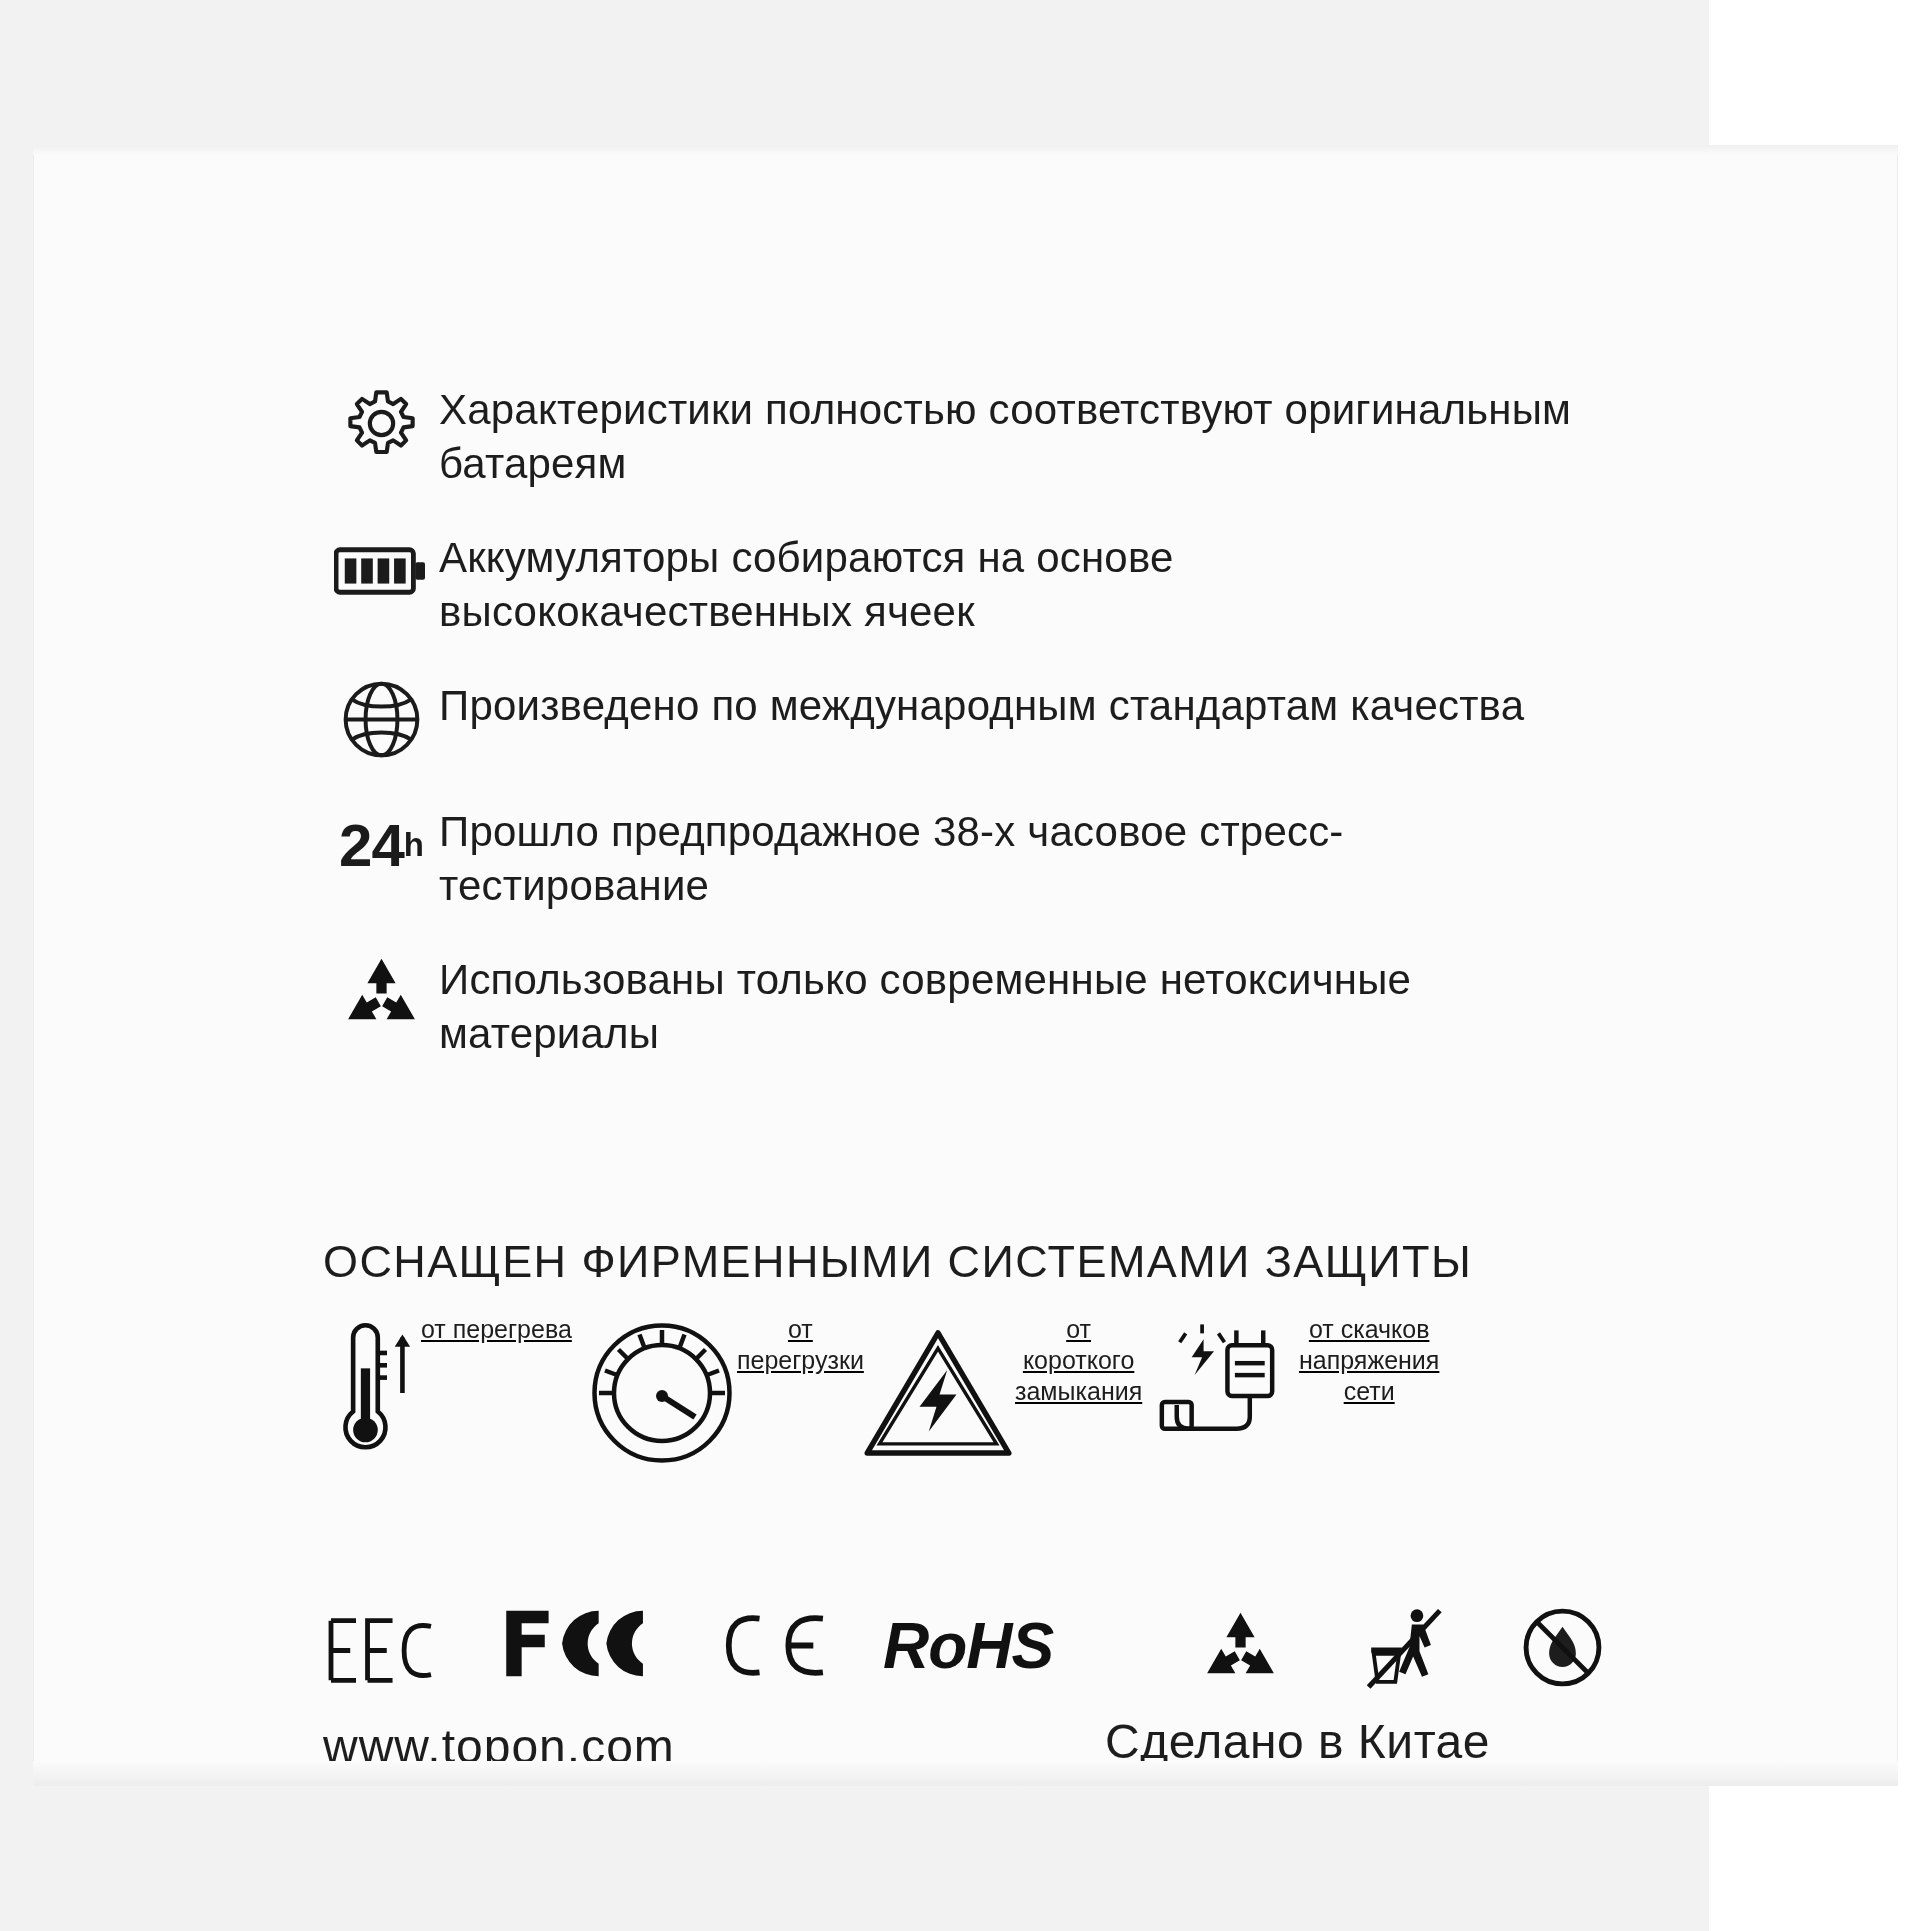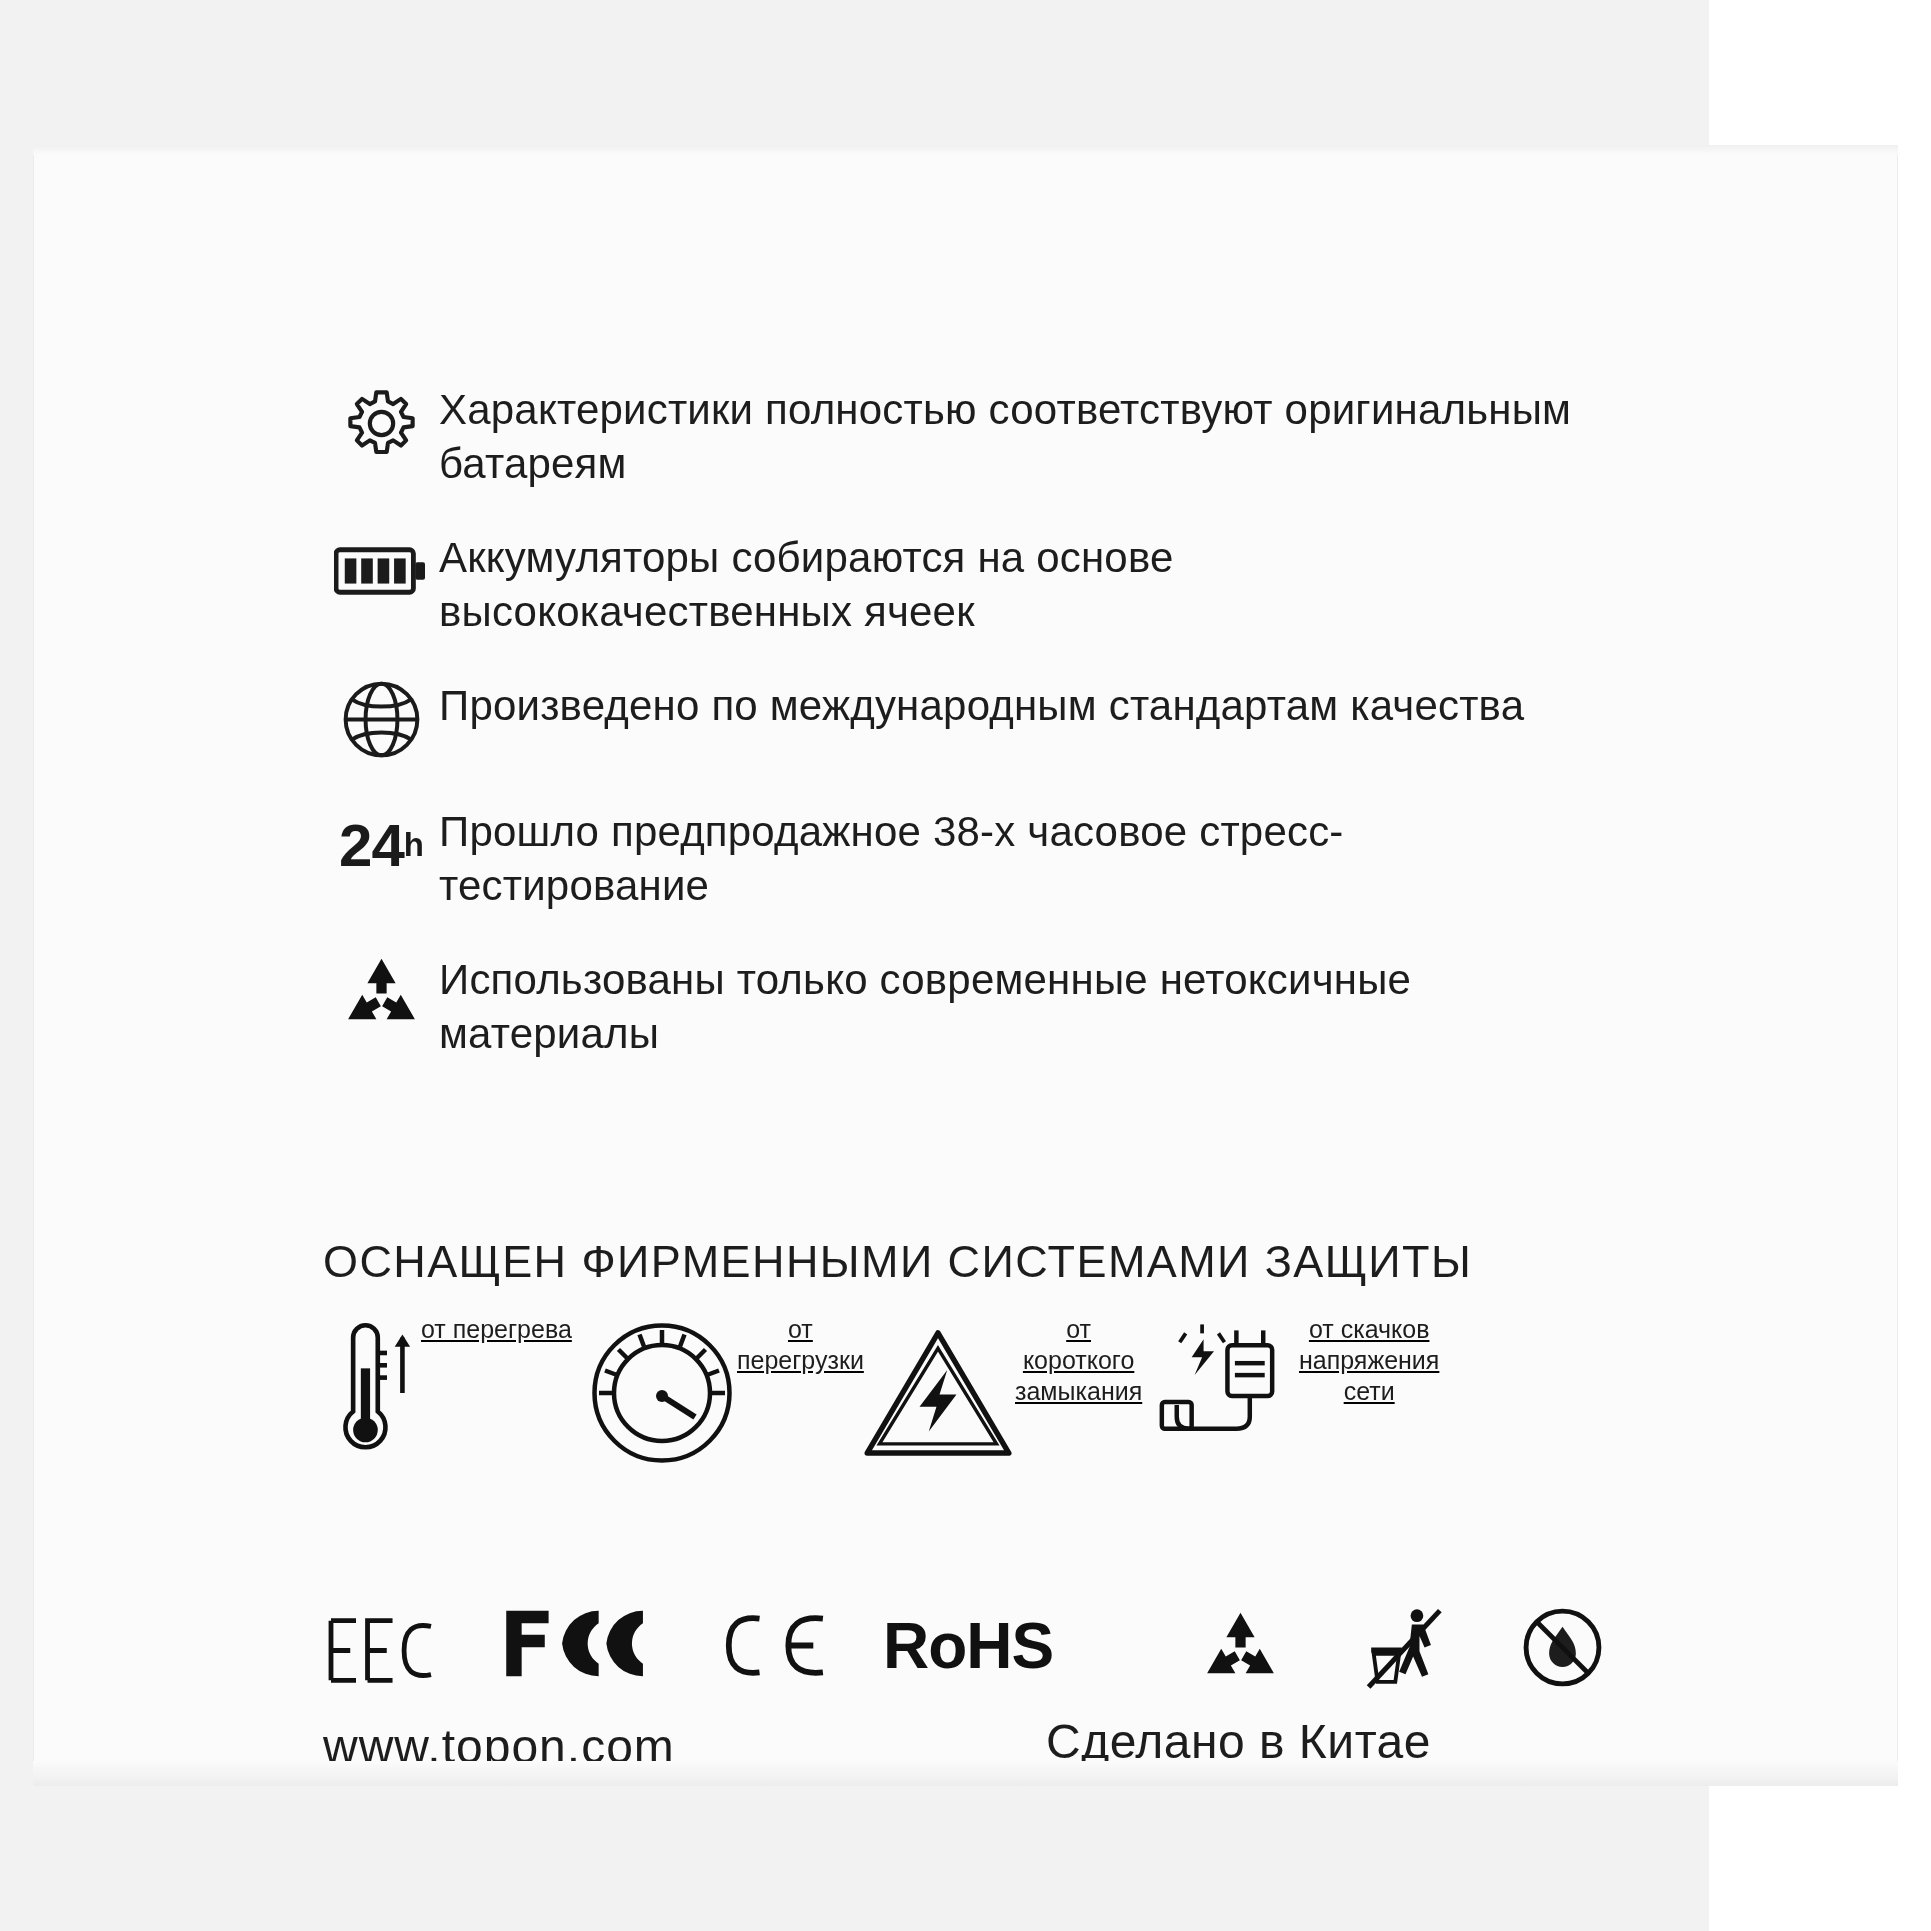--- a/index.html
+++ b/index.html
@@ -136,20 +136,21 @@
     top: 1458px;
     width: 1371px;
     height: 106px;
   }
   .cert {
     position: absolute;
     display: flex;
     align-items: center;
     justify-content: center;
     color: #111;
+    font-style: italic;
   }
   .rohs {
     font-weight: bold;
     font-size: 64px;
     letter-spacing: -1px;
     color: #111;
   }
   .fcc {
     font-weight: bold;
     font-size: 54px;
@@ -161,21 +162,21 @@
   .site {
     position: absolute;
     left: 290px;
     top: 1574px;
     font-size: 48px;
     color: #1d1d1d;
     letter-spacing: 1px;
   }
   .made-in {
     position: absolute;
-    left: 1013px;
+    left: 1072px;
     top: 1569px;
     font-size: 48px;
     color: #1d1d1d;
     letter-spacing: 0.5px;
   }
 
   svg { display: block; }
 </style>
 </head>
 <body>

